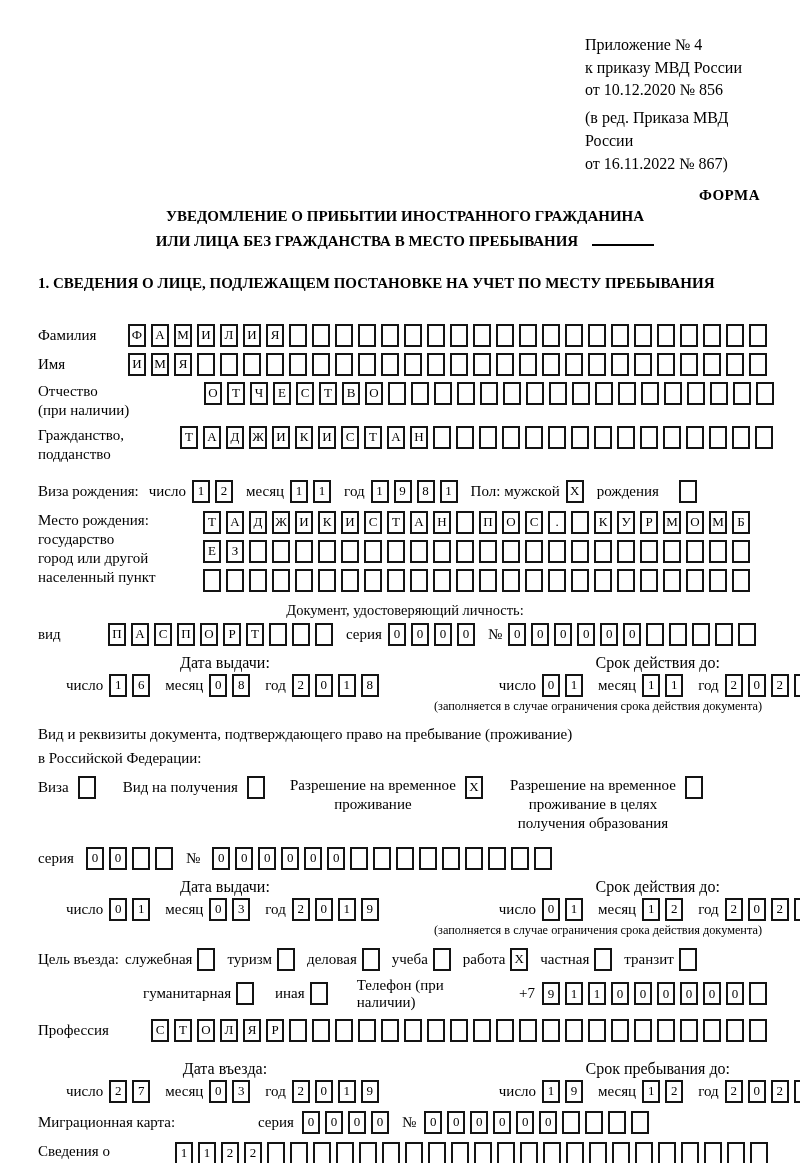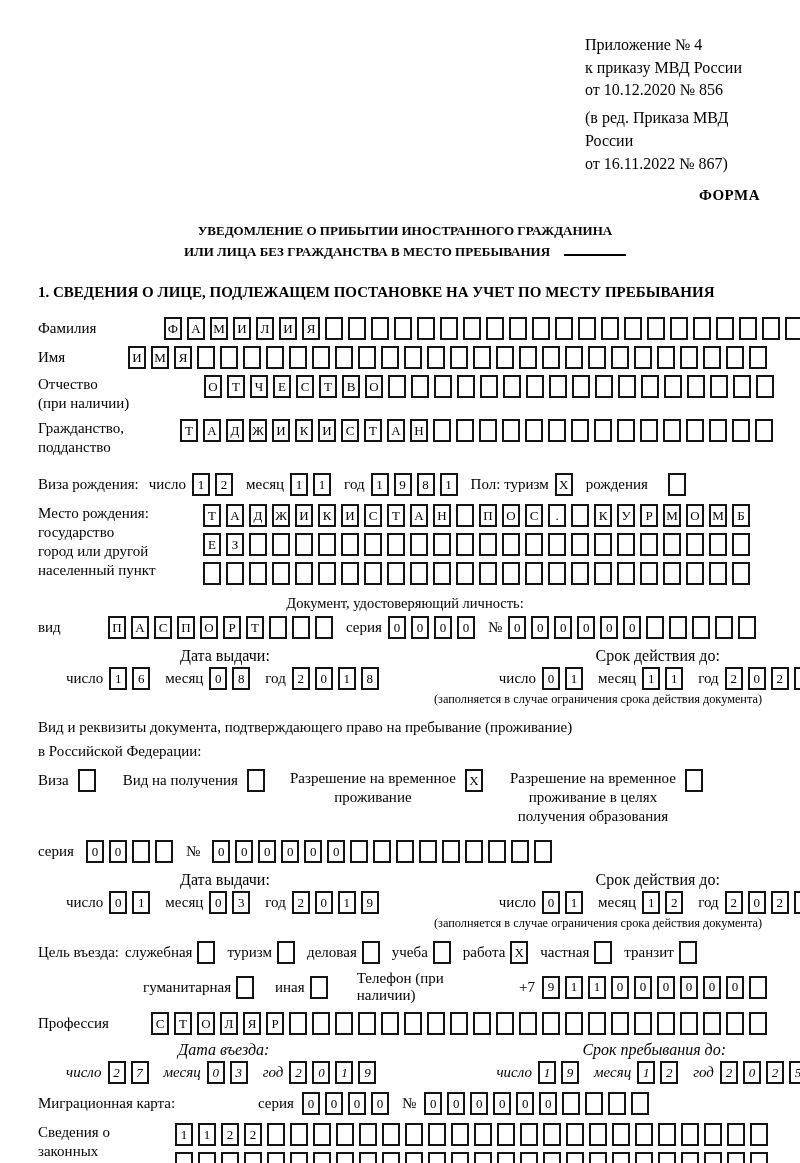--- a/index.html
+++ b/index.html
@@ -9,21 +9,21 @@
     color:#000; font-family:"Liberation Serif","DejaVu Serif",serif;
     font-size:15px; position:relative;
   }
   .page { padding:34px 28px 10px 38px; }
   .ml { white-space:pre-line; }
   
   .hdr { margin-left:547px; font-size:16px; line-height:1.42; }
   .hdr .ed { margin-top:5px; }
   .forma { margin-top:12px; text-align:right; padding-right:12px; font-weight:bold; font-size:15px; letter-spacing:0.5px; }
   
-  .title { margin-top:16px; text-align:center; font-weight:bold; font-size:13px; line-height:1.62; }
+  .title { text-align:center; font-weight:bold; font-size:15px; line-height:1.62; }
   .blank { display:inline-block; width:62px; border-bottom:2.5px solid #000; margin-left:14px; height:5px; }
   .sec { margin-top:22px; font-weight:bold; font-size:15px; }
   
   .frow { display:flex; align-items:flex-start; margin-top:6px; }
   .flabel { flex:0 0 auto; line-height:23px; }
   .w90 { width:90px; } .w166 { width:166px; } .w142 { width:142px; } .w165 { width:165px; } .w113 { width:113px; } .w137 { width:137px; }
   .lh19 { line-height:19px; }
   .cells { display:inline-flex; flex-wrap:nowrap; }
   .cell { flex:0 0 auto; width:18px; height:23px; border:2px solid #141414; margin-right:5px;
           display:inline-flex; align-items:center; justify-content:center;
@@ -91,21 +91,21 @@
 
   <div class="forma">ФОРМА</div>
 
   <div class="title">
     <div>УВЕДОМЛЕНИЕ О ПРИБЫТИИ ИНОСТРАННОГО ГРАЖДАНИНА</div>
     <div><span>ИЛИ ЛИЦА БЕЗ ГРАЖДАНСТВА В МЕСТО ПРЕБЫВАНИЯ</span><span class="blank"></span></div>
   </div>
 
   <div class="sec">1. СВЕДЕНИЯ О ЛИЦЕ, ПОДЛЕЖАЩЕМ ПОСТАНОВКЕ НА УЧЕТ ПО МЕСТУ ПРЕБЫВАНИЯ</div>
 
-  <div class="frow" style="margin-top:16px;gap:36px;">
+  <div class="frow" style="margin-top:32px;">
     <div class="flabel w90">Фамилия</div>
     <div class="cells">
         <span class="cell">Ф</span>
         <span class="cell">А</span>
         <span class="cell">М</span>
         <span class="cell">И</span>
         <span class="cell">Л</span>
         <span class="cell">И</span>
         <span class="cell">Я</span>
         <span class="cell"></span>
@@ -243,21 +243,21 @@
         <span class="cell">1</span>
         <span class="cell">1</span>
       </span>
     <span class="il">год</span>
     <span class="cells">
         <span class="cell">1</span>
         <span class="cell">9</span>
         <span class="cell">8</span>
         <span class="cell">1</span>
       </span>
-    <span class="il gap8">Пол: туризм</span>
+    <span class="il gap8">Пол: мужской</span>
     <span class="cells">
         <span class="cell">X</span>
       </span>
     <span class="il gap8">рождения</span>
     <span class="cells gap14">
         <span class="cell"></span>
       </span>
   </div>
 
   <div class="frow" style="margin-top:8px;">
@@ -646,21 +646,21 @@
         <span class="cell"></span>
         <span class="cell"></span>
         <span class="cell"></span>
         <span class="cell"></span>
         <span class="cell"></span>
         <span class="cell"></span>
         <span class="cell"></span>
       </div>
   </div>
 
-  <div class="dates-row" style="margin-top:6px;font-style:italic;">
+  <div class="dates-row" style="margin-top:18px;">
     <div class="dgroup left">
       <div class="dhead">Дата въезда:</div>
       <div class="dline">
         <span class="dlbl">число</span>
         <span class="cells">
             <span class="cell">2</span>
             <span class="cell">7</span>
           </span>
         <span class="dlbl m">месяц</span>
         <span class="cells">

